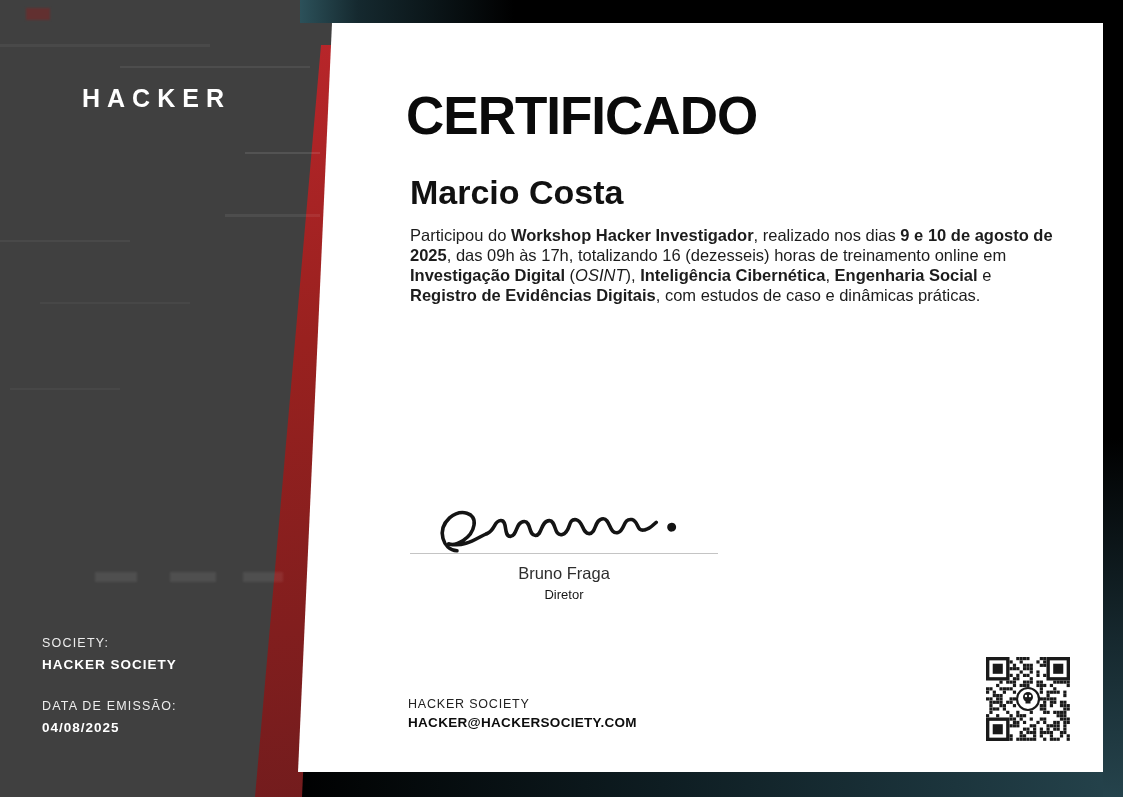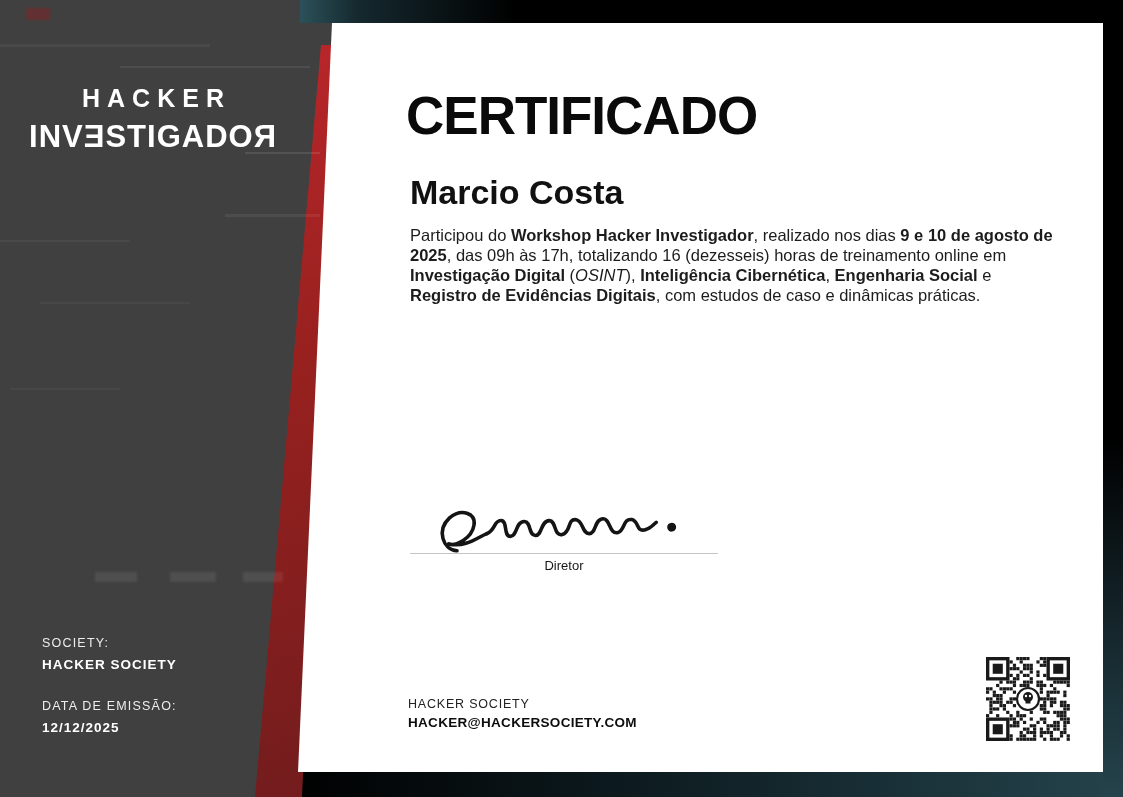--- a/index.html
+++ b/index.html
@@ -110,46 +110,46 @@
   <div class="glitch g5"></div>
   <div class="glitch g6"></div>
   <div class="glitch g7"></div>
   <div class="glitch g8"></div>
   <div class="glitch g9"></div>
   <div class="glitch g10"></div>
   <div class="glitch g11"></div>
 
   <div class="logo-block">
     <div class="logo-line1">HACKER</div>
-    <div class="logo-line2">INVƎSTIGADOЯ</div>
   </div>
 
   <div class="issuer-block">
     <div class="issuer-label">SOCIETY:</div>
     <div class="issuer-value">HACKER SOCIETY</div>
     <div class="issue-gap"></div>
     <div class="issuer-label">DATA DE EMISSÃO:</div>
-    <div class="issuer-value">12/12/2025</div>
+    <div class="issuer-value">04/08/2025</div>
   </div>
 
   <div class="panel">
 
     <div class="cert-title">CERTIFICADO</div>
 
     <div class="recipient">Marcio Costa</div>
 
     <div class="body-text" id="body-text"><span>Participou do </span><span class="b">Workshop Hacker Investigador</span><span>, realizado nos dias </span><span class="b">9 e 10 de agosto de 2025</span><span>, das 09h às 17h, totalizando 16 (dezesseis) horas de treinamento online em </span><span class="b">Investigação Digital</span><span> (</span><span class="i">OSINT</span><span>), </span><span class="b">Inteligência Cibernética</span><span>, </span><span class="b">Engenharia Social</span><span> e </span><span class="b">Registro de Evidências Digitais</span><span>, com estudos de caso e dinâmicas práticas.</span></div>
 
     <div class="sig-block">
       <svg class="sig-scribble" width="290" height="70" viewBox="0 0 300 78">
         <path d="M30 58 C14 56 8 34 23 21 C36 11 53 16 50 30 C47 45 29 53 21 50 C40 55 53 44 64 40"></path>
         <path d="M64 40 C74 36 72 26 80 26 C88 26 82 44 90 44 C98 44 96 28 106 28 C114 28 110 44 118 44 C126 44 124 28 134 28 C142 28 138 46 148 44 C158 42 154 26 164 28 C172 30 170 44 178 44 C186 44 184 28 194 28 C202 28 200 46 210 44 C218 42 216 28 226 30 C234 32 230 44 240 42 C246 41 249 37 253 34"></path>
         <circle cx="270" cy="40" r="3"></circle>
       </svg>
       <div class="sig-line"></div>
+      <div class="sig-name">Bruno Fraga</div>
       <div class="sig-role">Diretor</div>
     </div>
 
     <div class="footer-org">HACKER SOCIETY</div>
     <div class="footer-email">HACKER@HACKERSOCIETY.COM</div>
 
     <div class="qr-wrap" id="qr-wrap"><svg width="84" height="84" viewBox="0 0 84 84">
           <rect x="0" y="0" width="84" height="84" fill="#ffffff"></rect>
           <rect x="30.24" y="0" width="3.1919999999999997" height="3.1919999999999997" fill="#1a1a1a"></rect>
           <rect x="33.6" y="0" width="3.1919999999999997" height="3.1919999999999997" fill="#1a1a1a"></rect>

